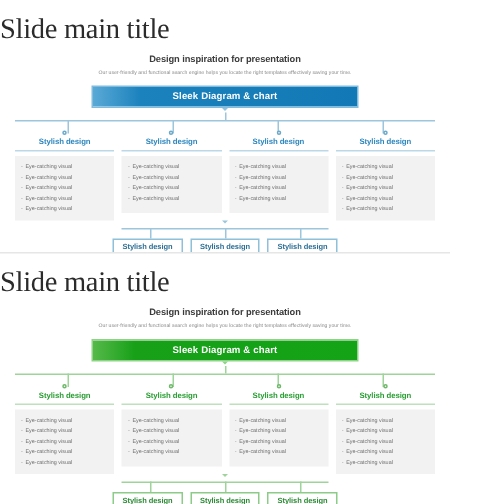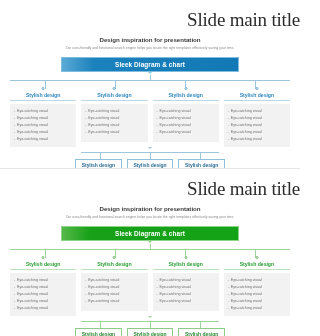--- a/index.html
+++ b/index.html
@@ -12,21 +12,21 @@
   .slide{
     position:relative;
     width:300px;height:168px;
     background:#ffffff;
     box-sizing:border-box;
     overflow:hidden;
   }
   .slide + .slide{border-top:1px solid #e6e6e6;}
 
   .title{
-    text-align:right;
+    text-align:left;
     font-family:"Liberation Serif", serif;
     font-size:19px;
     font-weight:400;
     color:#2b2b2b;
     letter-spacing:-0.2px;
     margin:0;
     padding-top:10px;
     line-height:1.05;
   }
   .subtitle{

